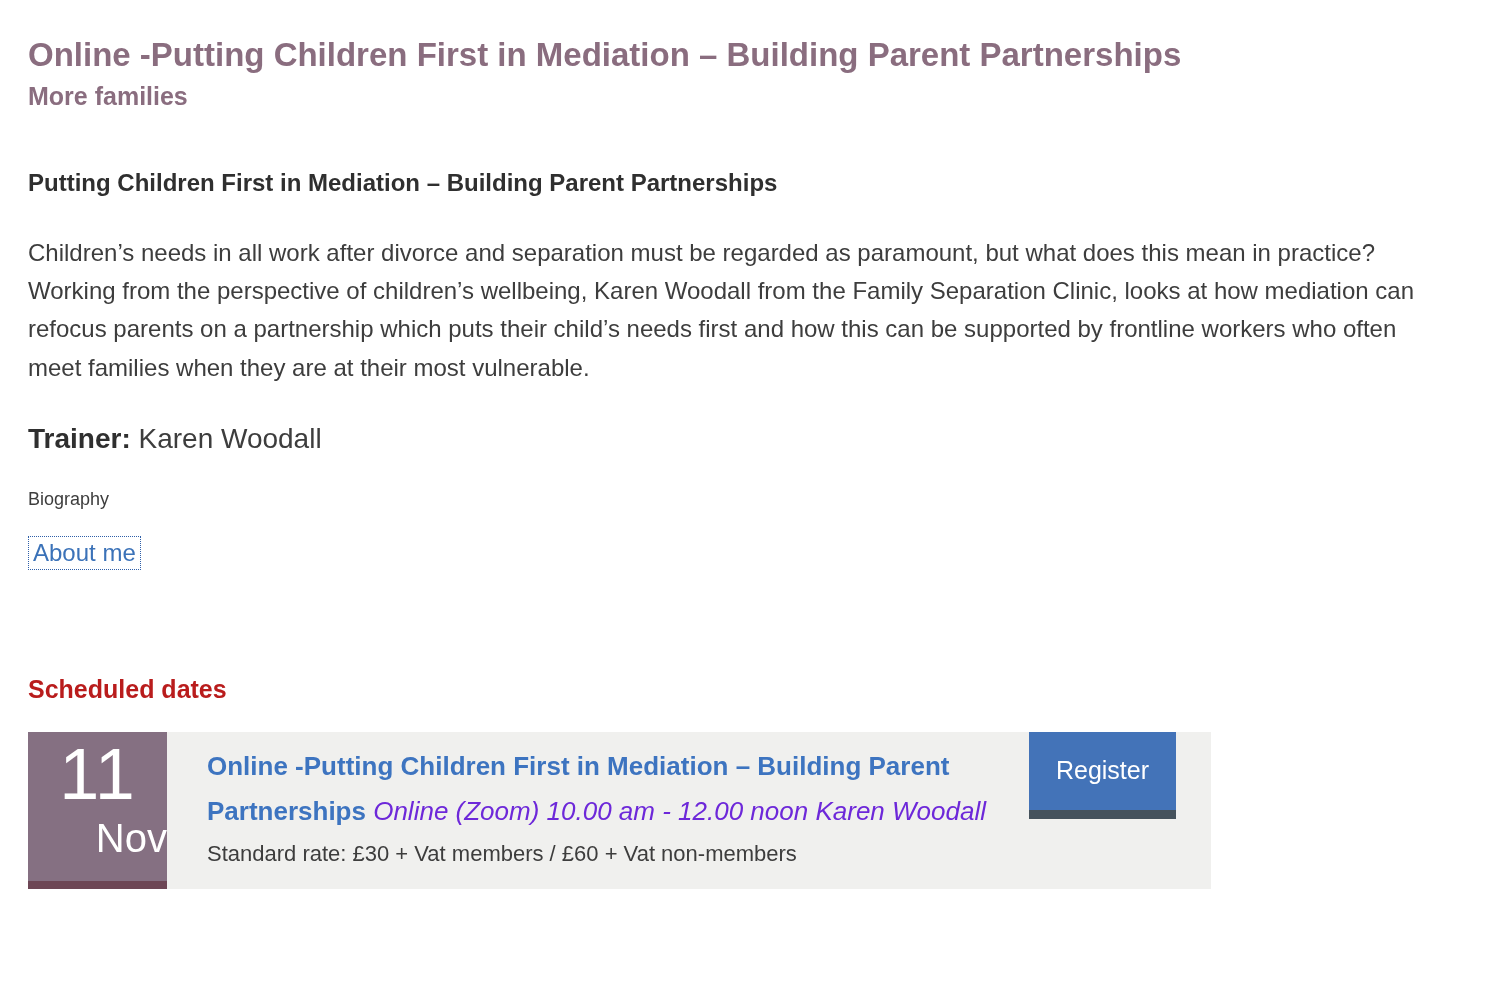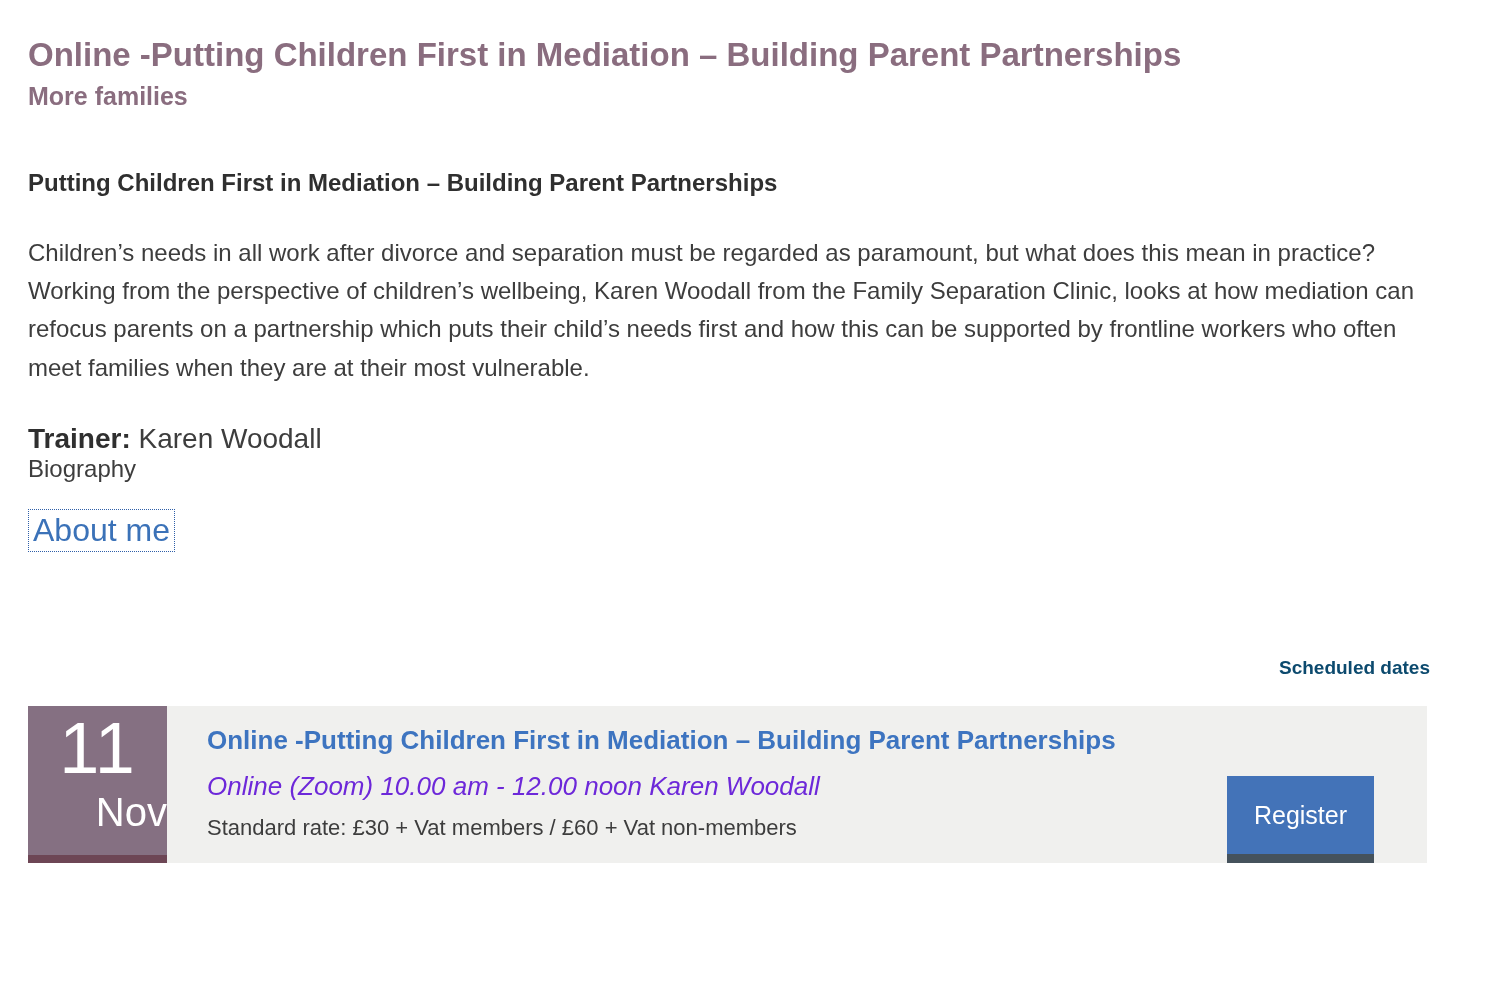--- a/index.html
+++ b/index.html
@@ -49,47 +49,47 @@
     max-width: 1392px;
   }
 
   .trainer-line {
     font-size: 28px;
     margin-top: 36px;
   }
   .trainer-line strong { color: #2f2f2f; }
 
   .biography-label {
-    font-size: 24px;
+    font-size: 18px;
+    margin-top: 34px;
   }
 
   .about-link {
     display: inline-block;
     margin-top: 26px;
-    font-size: 32px;
+    font-size: 24px;
     color: #3b72b8;
     text-decoration: none;
     border: 1px dotted #2f5fa8;
     padding: 2px 4px;
     cursor: pointer;
   }
 
   .scheduled-heading {
-    font-size: 19px;
-    font-weight: bold;
-    color: #0c4a6e;
+    font-size: 25px;
+    font-weight: bold;
+    color: #b91c1c;
     margin-top: 104px;
     line-height: 1.25;
-    text-align: right;
   }
 
   
   .event-card {
     margin-top: 26px;
-    width: 1399px;
+    width: 1183px;
     min-height: 157px;
     background: #f0f0ee;
     display: flex;
     align-items: stretch;
   }
 
   .date-block {
     width: 139px;
     flex: 0 0 139px;
     background: #857082;
@@ -137,21 +137,21 @@
   .event-rate {
     font-size: 22px;
     color: #3d3d3d;
     margin-top: 4px;
     line-height: 1.4;
   }
 
   .register-wrap {
     flex: 0 0 auto;
     display: flex;
-    align-items: flex-end;
+    align-items: flex-start;
     padding-right: 35px;
   }
 
   .register-btn {
     width: 147px;
     height: 87px;
     background: #4373b8;
     border: none;
     border-bottom: 9px solid #45525c;
     color: #ffffff;

